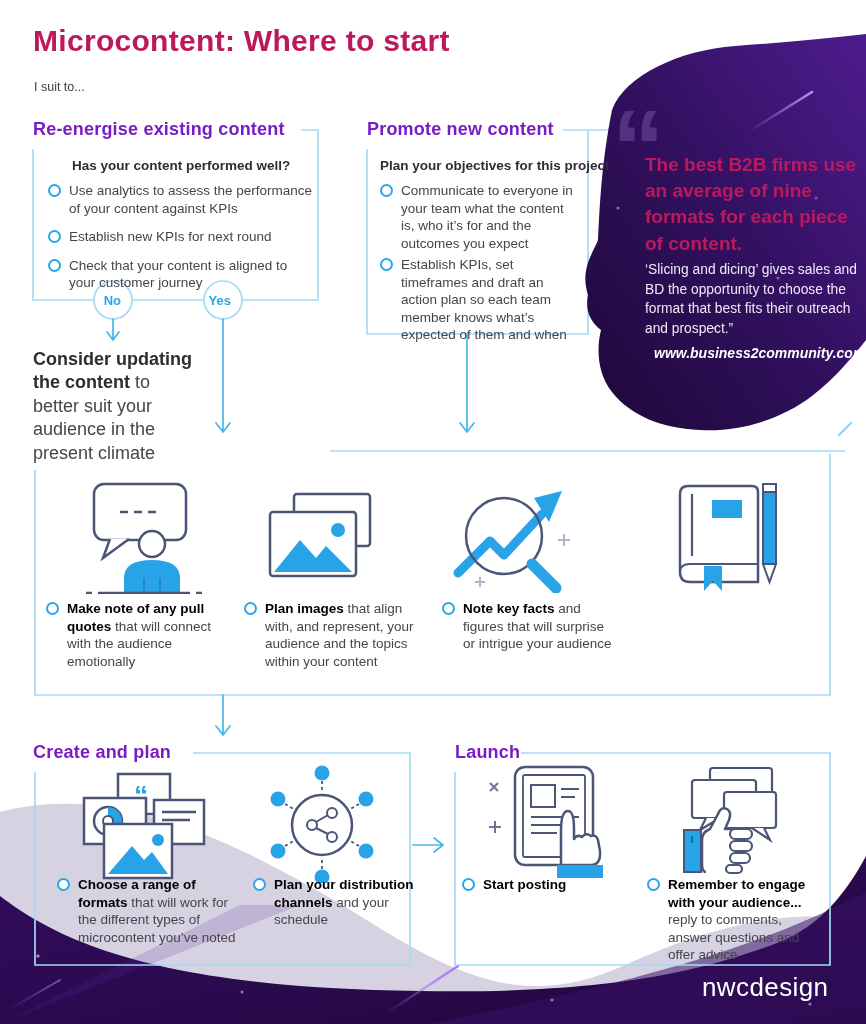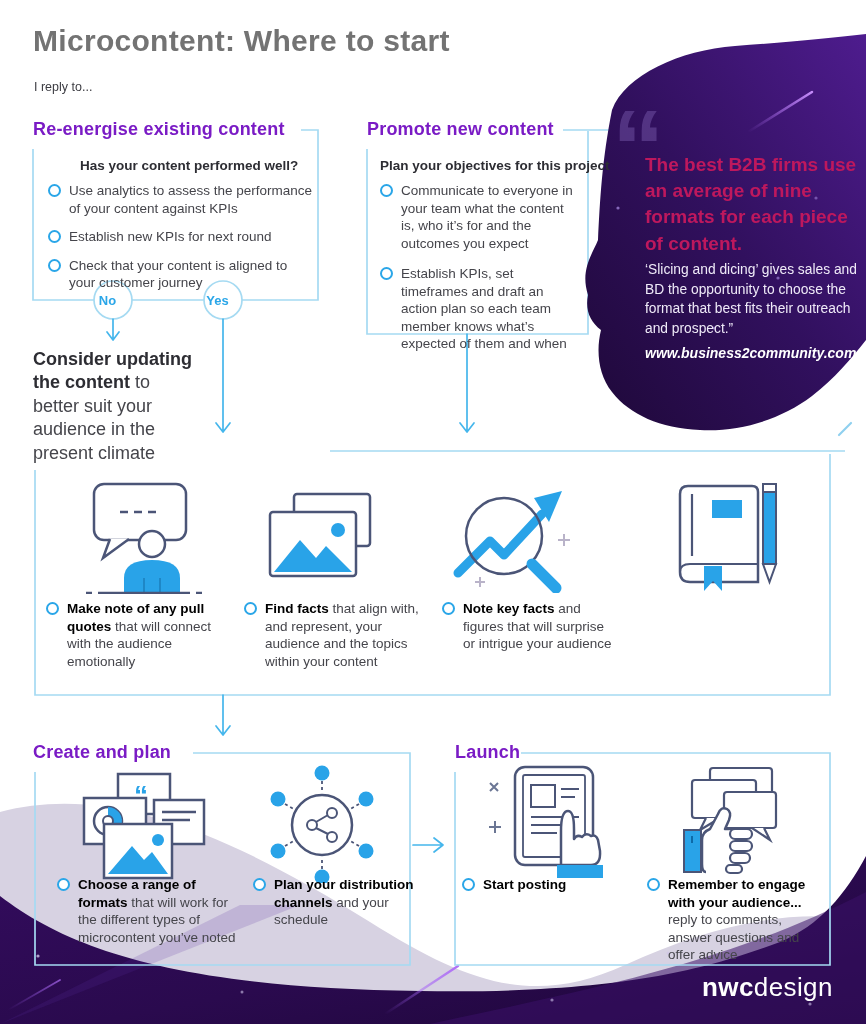--- a/index.html
+++ b/index.html
@@ -1,37 +1,37 @@
 <!DOCTYPE html>
 <html><head>
 <meta charset="utf-8">
 <style>
   html,body{margin:0;padding:0;background:#efefef;}
   .page{position:relative;width:866px;height:1024px;margin:0 auto;background:#ffffff;overflow:hidden;
         font-family:"Liberation Sans",sans-serif;-webkit-font-smoothing:antialiased;}
   .abs{position:absolute;}
   .z1{z-index:1}.z2{z-index:2}.z3{z-index:3}.z4{z-index:4}
-  .title{font-size:30px;font-weight:bold;color:#737373;letter-spacing:.3px;}
+  .title{font-size:30px;font-weight:bold;color:#be185d;letter-spacing:.3px;}
   .subtitle{font-size:12.5px;color:#3c3c42;}
   .h2{font-size:18px;font-weight:bold;color:#7a1bc5;letter-spacing:.2px;}
   .lead{font-size:13.5px;font-weight:bold;color:#2d2d33;}
   .items{display:flex;flex-direction:column;gap:11px;}
   .li{display:flex;align-items:flex-start;font-size:13.5px;line-height:1.3;color:#45454b;}
   .li .t b{color:#000000;}
   .bullet{flex:0 0 auto;width:9px;height:9px;border:2.6px solid #2aa6e8;border-radius:50%;
           background:#fff;margin:2px 8px 0 0;}
-  .decision-label{width:27px;text-align:center;font-size:13px;font-weight:bold;color:#2aa6e8;}
+  .decision-label{width:27px;text-align:right;font-size:13px;font-weight:bold;color:#2aa6e8;}
   .quote-mark{font-size:105px;font-weight:bold;color:#8a6cc0;opacity:.38;line-height:1;}
   .quote-head{font-size:19px;font-weight:bold;line-height:1.38;color:#be185d;}
   .quote-body{font-size:13.8px;line-height:1.42;color:#efeaf8;}
-  .quote-src{font-size:14px;font-weight:bold;font-style:italic;color:#ffffff;}
+  .quote-src{font-size:14px;font-weight:bold;font-style:italic;color:#ffffff;margin-left:9px;}
   .result-text{font-size:18px;line-height:1.3;color:#45454b;}
   .result-text b{color:#2d2d33;}
   .brand{font-size:26px;color:#ffffff;letter-spacing:.4px;}
-  .brand b{font-weight:bold;text-align:center;}
+  .brand b{font-weight:normal;text-align:center;}
   .brand span{font-weight:normal;}
   svg{display:block;}
 </style>
 </head>
 <body>
 
 <div class="page">
 
   <svg class="abs z1" style="left:0;top:0" width="866" height="1024" viewBox="0 0 866 1024">
     <defs>
@@ -96,24 +96,24 @@
              C34,294 29,282 32,267 C24,242 36,227 42,212
              C44,172 46,132 56,82 Z" fill="url(#blobGrad)"></path>
     <line x1="192" y1="104" x2="256" y2="64" stroke="url(#streakB)" stroke-width="2.4" stroke-linecap="round"></line>
     <circle cx="62" cy="180" r="1.6" fill="#9d7fd4" opacity=".8"></circle>
     <circle cx="158" cy="300" r="1.6" fill="#9d7fd4" opacity=".7"></circle>
     <circle cx="222" cy="250" r="1.6" fill="#9d7fd4" opacity=".7"></circle>
     <circle cx="260" cy="170" r="1.6" fill="#9d7fd4" opacity=".6"></circle>
   </svg>
 
   <div class="abs z4 title" style="left:33px;top:24px;">Microcontent: Where to start</div>
-  <div class="abs z4 subtitle" style="left:34px;top:80px;">I reply to...</div>
+  <div class="abs z4 subtitle" style="left:34px;top:80px;">I suit to...</div>
 
   <div class="abs z4 h2" style="left:33px;top:119px;">Re-energise existing content</div>
-  <div class="abs z4 lead" style="left:48px;top:158px;padding-left:32px;">Has your content performed well?</div>
+  <div class="abs z4 lead" style="left:40px;top:158px;padding-left:32px;">Has your content performed well?</div>
   <div class="abs z4 items" style="left:48px;top:182px;width:266px;">
     <div class="li">
         <span class="bullet"></span>
         <span class="t">Use analytics to assess the performance of your content against KPIs</span>
       </div>
     <div class="li">
         <span class="bullet"></span>
         <span class="t">Establish new KPIs for next round</span>
       </div>
     <div class="li">
@@ -122,21 +122,21 @@
       </div>
   </div>
   <div class="abs z4 decision-label" style="left:94px;top:293px;">No</div>
   <div class="abs z4 decision-label" style="left:204px;top:293px;">Yes</div>
   <div class="abs z4 result-text" style="left:33px;top:348px;width:160px;">
     <b>Consider updating the content</b><span> to better suit your audience in the present climate</span>
   </div>
 
   <div class="abs z4 h2" style="left:367px;top:119px;">Promote new content</div>
   <div class="abs z4 lead" style="left:380px;top:158px;">Plan your objectives for this project</div>
-  <div class="abs z4 items" style="left:380px;top:182px;width:196px;gap:13px;">
+  <div class="abs z4 items" style="left:380px;top:182px;width:196px;gap:4px;">
     <div class="li">
         <span class="bullet"></span>
         <span class="t">Communicate to everyone in your team what the content is, who it’s for and the outcomes you expect</span>
       </div>
     <div class="li">
         <span class="bullet"></span>
         <span class="t">Establish KPIs, set timeframes and draft an action plan so each team member knows what’s expected of them and when</span>
       </div>
   </div>
 
@@ -186,21 +186,21 @@
       <path d="M97,84 H110 L103.5,102 Z" fill="#fff" stroke-width="2"></path>
     </svg>
   </div>
 
   <div class="abs z4 li" style="left:46px;top:600px;width:176px;">
     <span class="bullet"></span>
     <span class="t"><b>Make note of any pull quotes</b><span> that will connect with the audience emotionally</span></span>
   </div>
   <div class="abs z4 li" style="left:244px;top:600px;width:178px;">
     <span class="bullet"></span>
-    <span class="t"><b>Find facts</b><span> that align with, and represent, your audience and the topics within your content</span></span>
+    <span class="t"><b>Plan images</b><span> that align with, and represent, your audience and the topics within your content</span></span>
   </div>
   <div class="abs z4 li" style="left:442px;top:600px;width:176px;">
     <span class="bullet"></span>
     <span class="t"><b>Note key facts</b><span> and figures that will surprise or intrigue your audience</span></span>
   </div>
 
   <div class="abs z4 h2" style="left:33px;top:742px;">Create and plan</div>
   <div class="abs z4" style="left:78px;top:772px;">
     <svg width="130" height="112" viewBox="0 0 130 112" fill="none" stroke="#4b5577" stroke-width="2.5">
       <rect x="40" y="2" width="52" height="40" fill="#fff"></rect>

